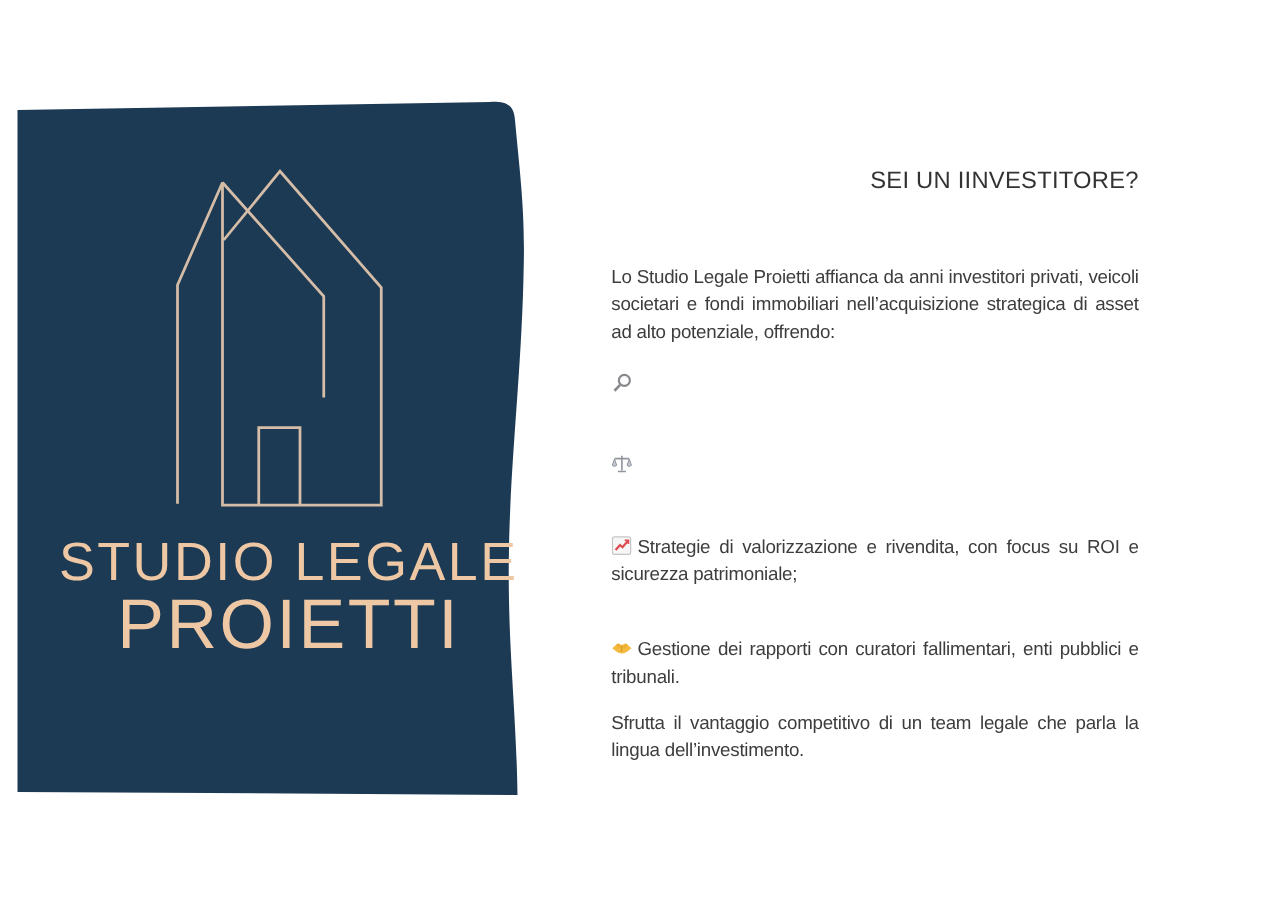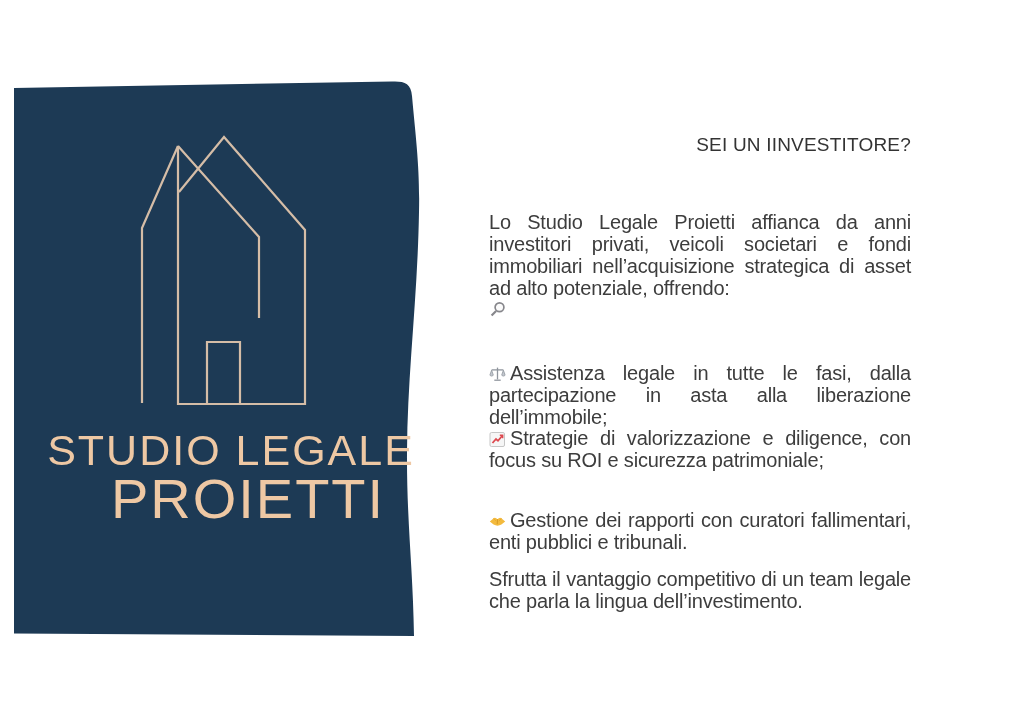--- a/index.html
+++ b/index.html
@@ -9,25 +9,25 @@
     font-family:"Liberation Sans","DejaVu Sans",sans-serif;
   }
   .panel-wrap{position:absolute;left:0;top:0;width:440px;height:724px;}
   .panel-svg{position:absolute;left:0;top:0;}
   .brand-text{position:absolute;left:45px;top:0;width:372px;text-align:center;color:#eec8a4;}
   .brand-line1{
     position:absolute;left:0;top:429px;width:100%;
     font-size:43px;font-weight:300;letter-spacing:2px;line-height:1;
   }
   .brand-line2{
-    position:absolute;left:17px;top:471px;width:100%;
+    position:absolute;left:0;top:471px;width:100%;
     font-size:56px;font-weight:400;letter-spacing:2px;line-height:1;
   }
   .content{position:absolute;left:489px;top:0;width:422px;color:#3d3d3d;}
-  .content .block{position:absolute;left:0;width:422px;margin:0;font-size:20px;line-height:22px;letter-spacing:-0.2px;text-align:justify;}
+  .content .block{position:absolute;left:0;width:422px;margin:0;font-size:15px;line-height:22px;letter-spacing:-0.2px;text-align:justify;}
   .title{
     position:absolute;left:0;top:134px;width:422px;margin:0;
     font-size:19px;font-weight:400;letter-spacing:0.2px;color:#333333;
     text-align:right;line-height:22px;
   }
   .intro{top:211px;}
   .bullet-1{top:297px;}
   .bullet-2{top:362px;}
   .bullet-3{top:427px;}
   .bullet-4{top:509px;}
@@ -76,31 +76,31 @@
     <span class="ic" aria-label="scales-of-justice-icon">
       <svg width="17" height="17" viewBox="0 0 17 17">
         <g stroke="#8f959d" stroke-width="1.3" fill="none">
           <line x1="8.5" y1="1.6" x2="8.5" y2="13.4"></line>
           <line x1="2.6" y1="3.9" x2="14.4" y2="3.9"></line>
           <line x1="5.3" y1="14.2" x2="11.7" y2="14.2"></line>
         </g>
         <path d="M2.6,4.2 L0.9,9 A1.75,1.4 0 0,0 4.3,9 Z" fill="#c3c8cf" stroke="#8f959d" stroke-width="0.8"></path>
         <path d="M14.4,4.2 L12.7,9 A1.75,1.4 0 0,0 16.1,9 Z" fill="#c3c8cf" stroke="#8f959d" stroke-width="0.8"></path>
       </svg>
-    </span><span>Assistenza legale in tutte le fasi, dalla partecipazione in asta alla liberazione dell’immobile;</span>
+    </span>
   </p>
 
   <p class="block bullet-3">
     <span class="ic" aria-label="chart-increasing-icon">
       <svg width="17" height="17" viewBox="0 0 17 17">
         <rect x="1" y="1.5" width="14.5" height="14" rx="1.5" fill="#f6f6f6" stroke="#c6c6c6" stroke-width="1"></rect>
         <polyline points="3.5,12 7,8 9,9.8 13.5,4.5" fill="none" stroke="#dd4a50" stroke-width="1.8"></polyline>
         <polyline points="10.8,4.3 13.7,4.3 13.7,7.2" fill="none" stroke="#dd4a50" stroke-width="1.4"></polyline>
       </svg>
-    </span><span>Strategie di valorizzazione e diligence, con focus su ROI e sicurezza patrimoniale;</span>
+    </span><span>Strategie di valorizzazione e rivendita, con focus su ROI e sicurezza patrimoniale;</span>
   </p>
 
   <p class="block bullet-4">
     <span class="ic" aria-label="handshake-icon">
       <svg width="17" height="17" viewBox="0 0 17 17">
         <path d="M0.8,8.6 L4.4,5.4 Q5.8,4.4 7.2,5.3 L8.5,6.2 L9.8,5.3 Q11.2,4.4 12.6,5.4 L16.2,8.6 L12.4,11.6 Q8.5,13.8 4.6,11.6 Z" fill="#f3ba3d"></path>
         <path d="M8.5,6.2 L8.2,11.2" stroke="#d79a22" stroke-width="1" fill="none"></path>
         <path d="M4.4,5.4 L7.2,8.2 M12.6,5.4 L9.8,8.2" stroke="#e8a92e" stroke-width="0.9" fill="none"></path>
       </svg>
     </span><span>Gestione dei rapporti con curatori fallimentari, enti pubblici e tribunali.</span>

